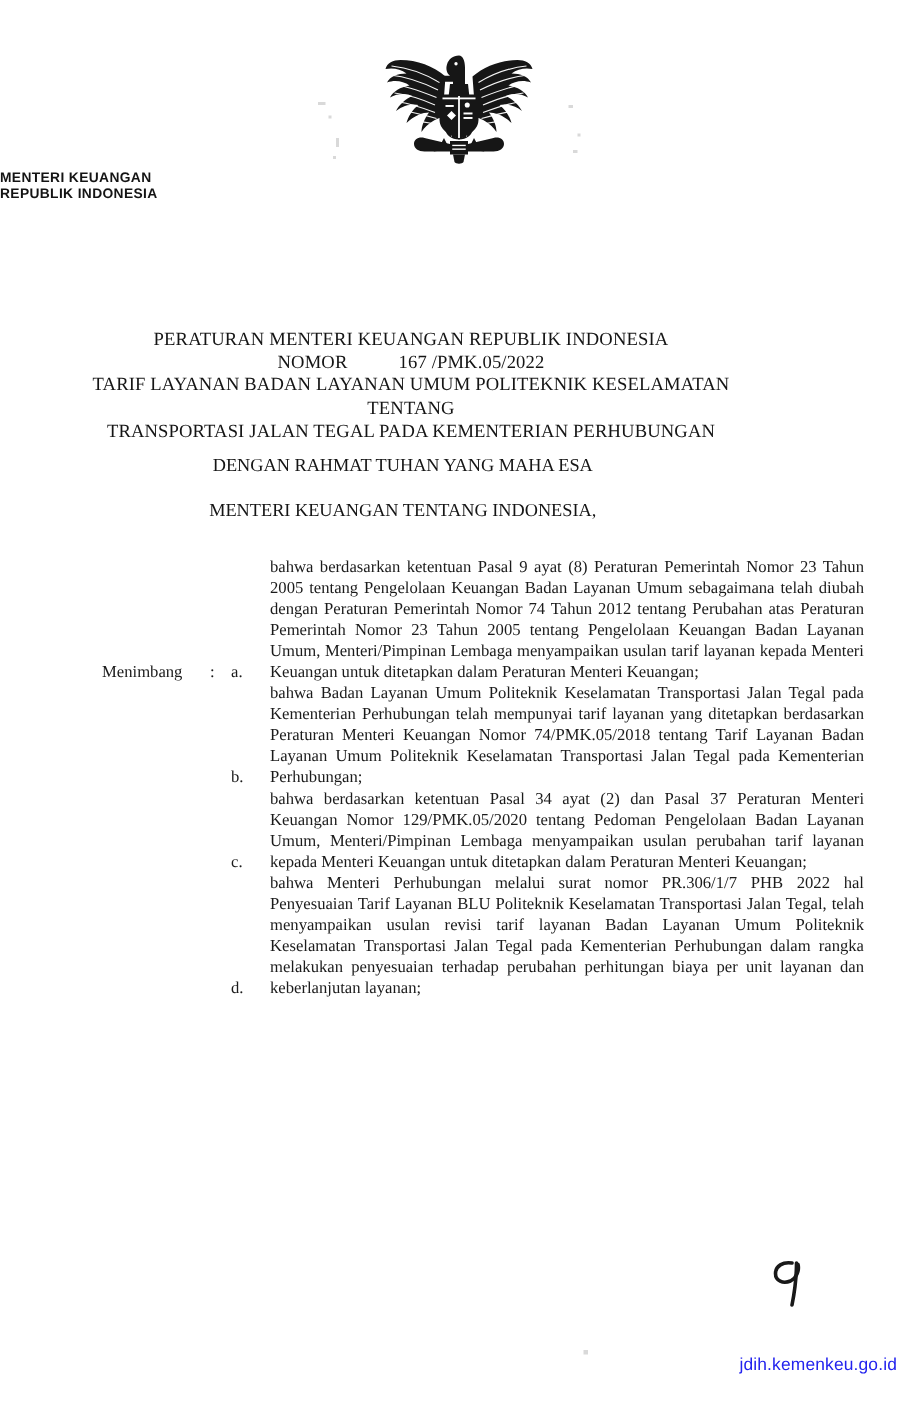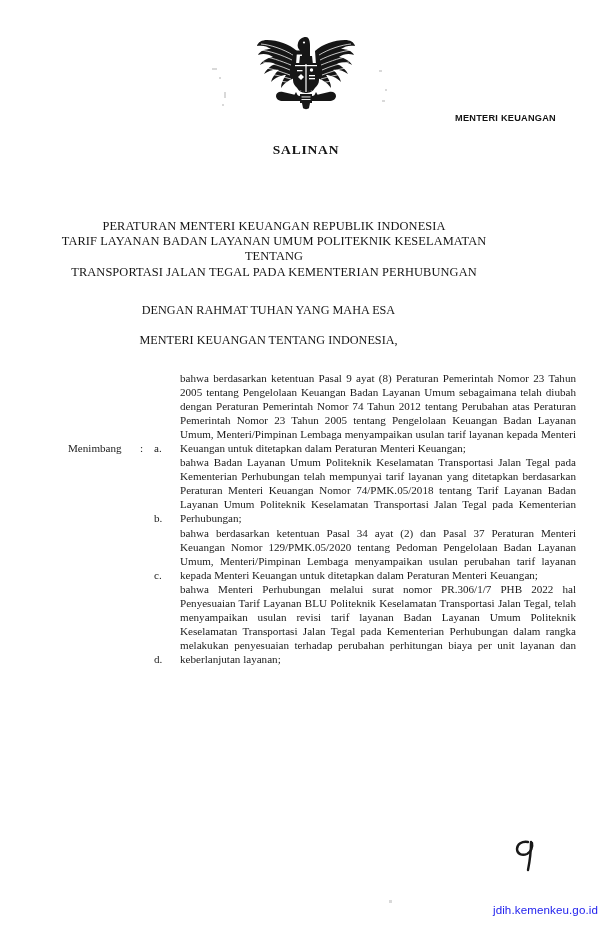--- a/index.html
+++ b/index.html
@@ -30,21 +30,21 @@
     width: 104px;
     height: 76px;
     position: relative;
   }
   .emblem svg { display: block; width: 104px; height: 76px; }
 
   .ministry-line {
     position: absolute;
     left: 0;
     width: 556px;
-    text-align: right;
+    text-align: left;
     font-family: "Liberation Sans", "DejaVu Sans", sans-serif;
     font-weight: bold;
     font-size: 9.2px;
     letter-spacing: 0.25px;
     color: #141414;
   }
   .ministry-1 { top: 113px; }
   .ministry-2 { top: 124px; }
 
   .salinan {
@@ -231,24 +231,25 @@
             <rect x="95" y="130" width="18" height="1.8"></rect>
           </g>
 
           <path d="M96 138 L112 138 L110 148 C108 151 100 151 98 148 Z"></path>
         </g>
       </svg>
     </span>
   </div>
 
   <div class="ministry-line ministry-1">MENTERI KEUANGAN</div>
-  <div class="salinan">SALINAN</div>
+  <div class="ministry-line ministry-2">REPUBLIK INDONESIA</div>
 
   <div class="title-block">
     <div>PERATURAN MENTERI KEUANGAN REPUBLIK INDONESIA</div>
+    <div><span class="nomor-row">NOMOR</span><span class="nomor-gap"></span><span class="nomor-row">167 /PMK.05/2022</span></div>
     <div>TARIF LAYANAN BADAN LAYANAN UMUM POLITEKNIK KESELAMATAN</div>
     <div>TENTANG</div>
     <div>TRANSPORTASI JALAN TEGAL PADA KEMENTERIAN PERHUBUNGAN</div>
   </div>
 
   <div class="preamble preamble-1">DENGAN RAHMAT TUHAN YANG MAHA ESA</div>
   <div class="preamble preamble-2">MENTERI KEUANGAN TENTANG INDONESIA,</div>
 
   <div class="considering">
 

